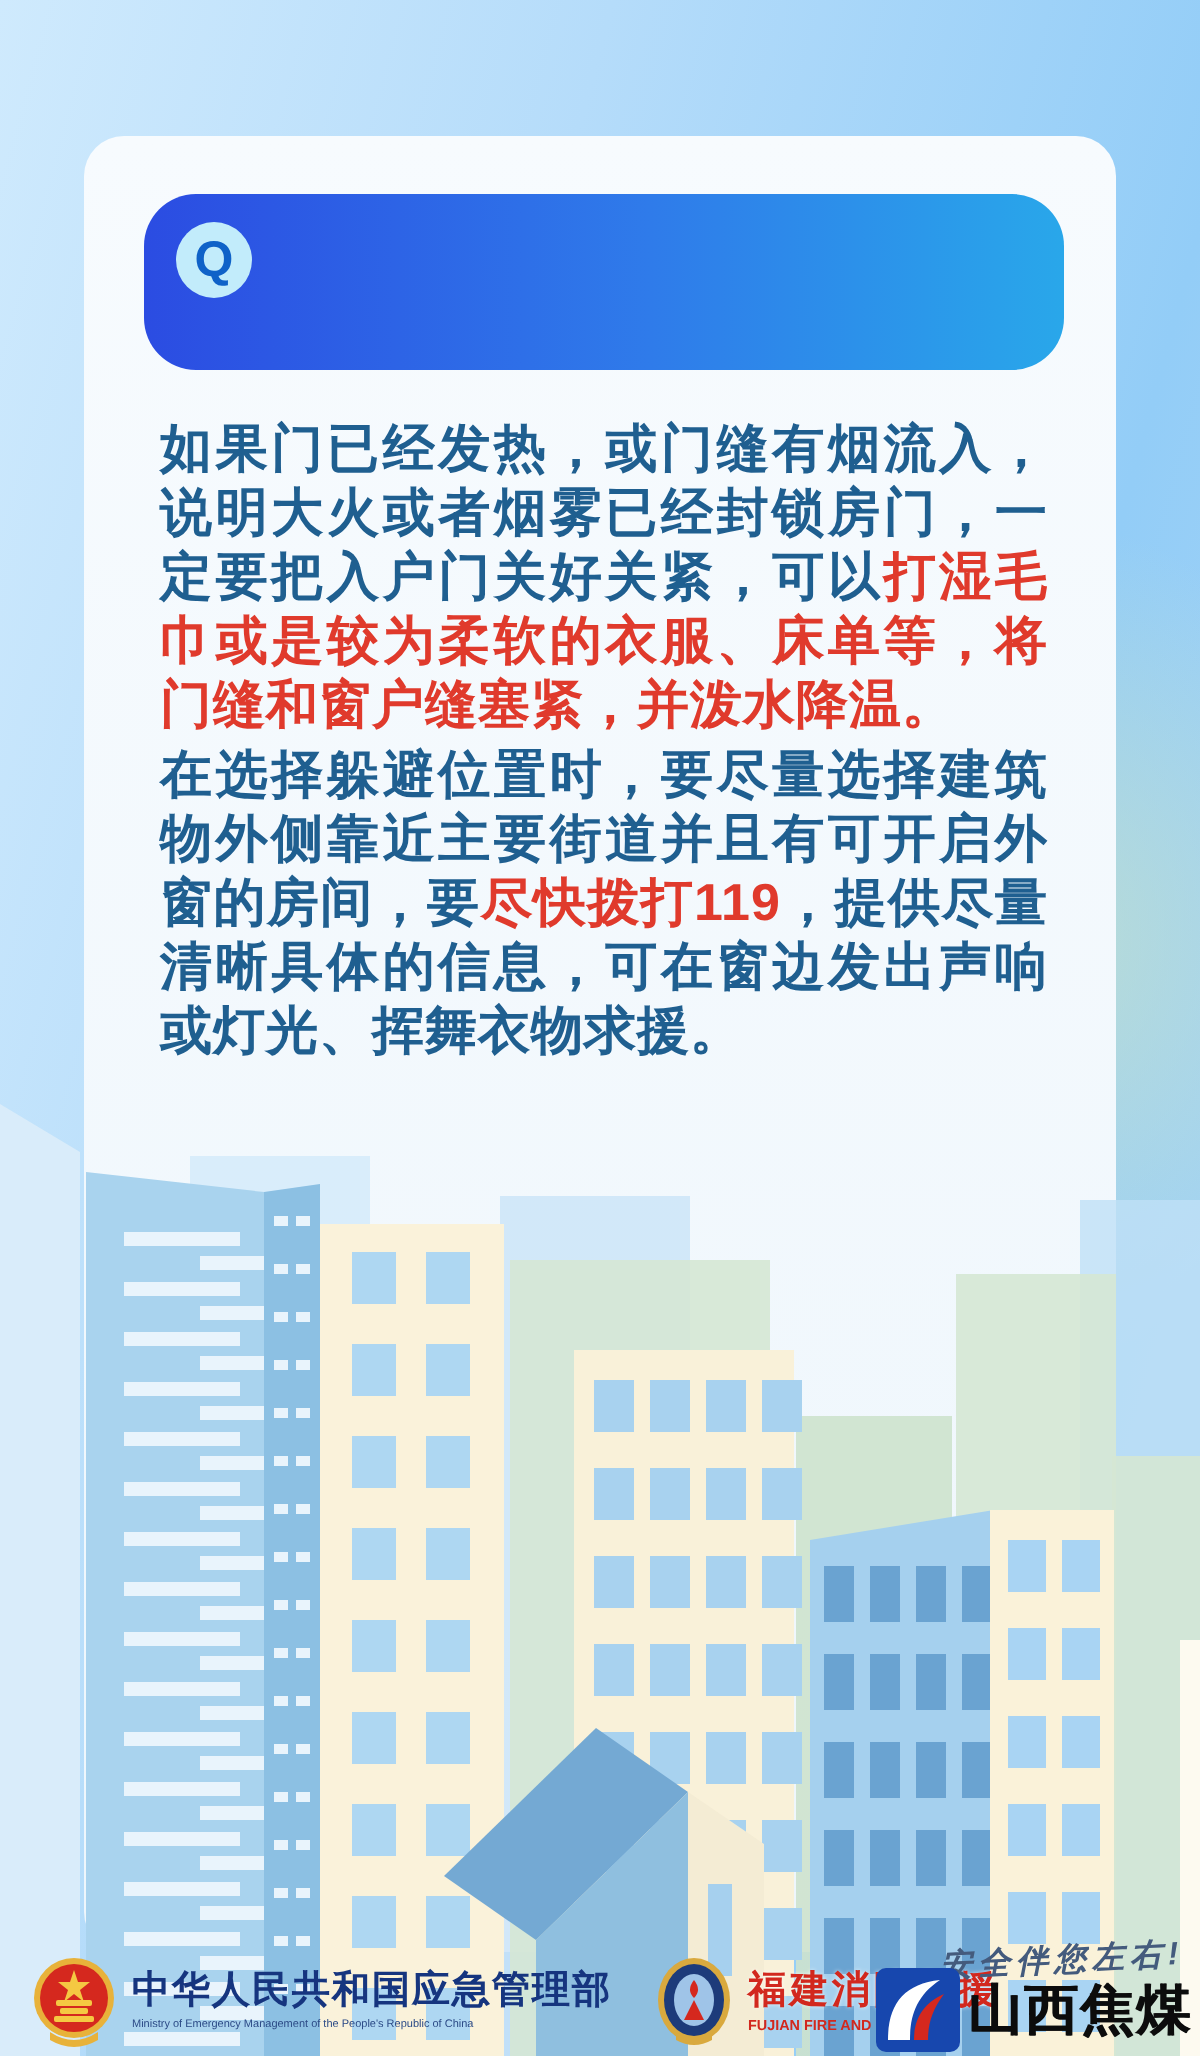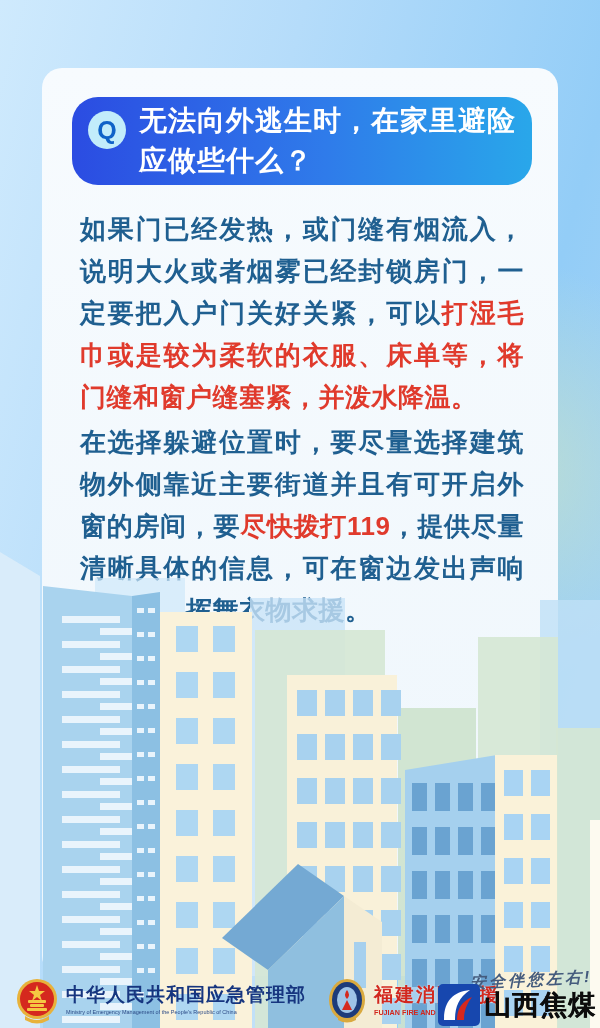--- a/index.html
+++ b/index.html
@@ -33,21 +33,21 @@
     flex:0 0 auto; width:38px; height:38px; border-radius:50%;
     background:#c2ecfb; color:#0f62c8; font-weight:bold; font-size:25px;
     display:flex; align-items:center; justify-content:center; margin-right:13px;
     margin-top:-22px;
   }
   .q-text { color:#ffffff; font-weight:bold; font-size:28px; line-height:40px; letter-spacing:1px; }
 
   
   .body-text {
     position:absolute; left:38px; top:140px; width:444px;
-    font-size:26px; line-height:42px; font-weight:bold; color:#1f5f90;
+    font-size:26px; line-height:32px; font-weight:bold; color:#1f5f90;
     text-align:justify; letter-spacing:0.5px;
   }
   .body-text p + p { margin-top:3px; }
   .body-text .em { color:#e03a2c; }
 
   
   .skyline { position:absolute; left:0; bottom:0; width:600px; height:490px; z-index:3; }
 
   
   .footer { position:absolute; left:0; bottom:0; width:560px; height:56px; z-index:5; }
@@ -274,24 +274,20 @@
 
     <polygon points="222,400 298,326 344,358 268,432" fill="#74a9d3"></polygon>
     <polygon points="268,432 344,358 344,490 268,490" fill="#8fbfdf"></polygon>
     <polygon points="344,358 382,384 382,490 344,490" fill="#f4ecd4"></polygon>
     <rect x="354" y="404" width="12" height="46" fill="#a6d0ee"></rect>
   </svg>
 
   <div class="card">
     <div class="q-pill">
       <div class="q-badge">Q</div>
-      <div class="q-text">
-        <div>无法向外逃生时，在家里避险</div>
-        <div>应做些什么？</div>
-      </div>
     </div>
 
     <div class="body-text">
       <p><span>如果门已经发热，或门缝有烟流入，说明大火或者烟雾已经封锁房门，一定要把入户门关好关紧，可以</span><span class="em">打湿毛巾或是较为柔软的衣服、床单等，将门缝和窗户缝塞紧，并泼水降温。</span></p>
       <p><span>在选择躲避位置时，要尽量选择建筑物外侧靠近主要街道并且有可开启外窗的房间，要</span><span class="em">尽快拨打119</span><span>，提供尽量清晰具体的信息，可在窗边发出声响或灯光、挥舞衣物求援。</span></p>
     </div>
   </div>
 
   <div class="footer">
     <div class="org org-ministry">

